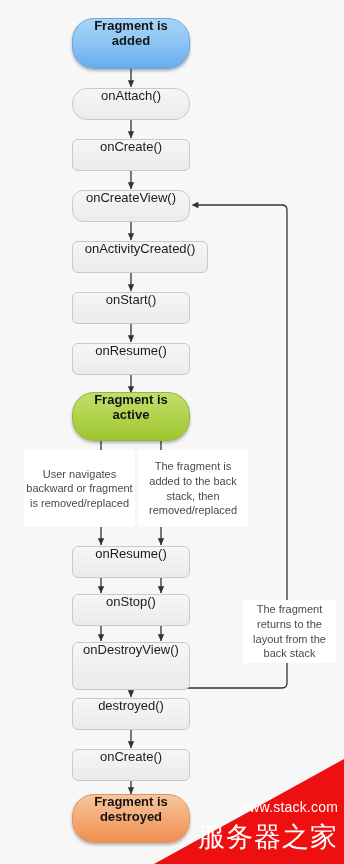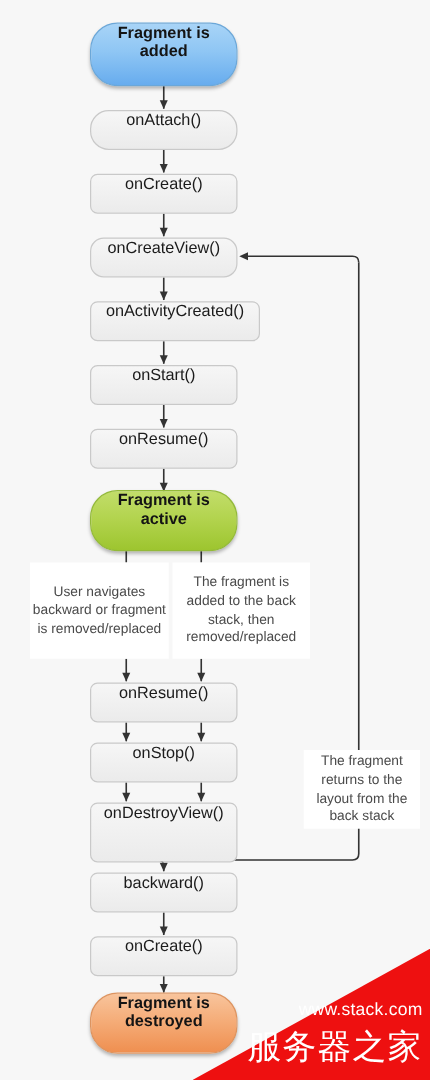--- a/index.html
+++ b/index.html
@@ -208,21 +208,21 @@
 
   <div class="node callback" style="left:72px; top:594px; width:118px; height:32px;">
     <span>onStop()</span>
   </div>
 
   <div class="node callback" style="left:72px; top:642px; width:118px; height:48px;">
     <span>onDestroyView()</span>
   </div>
 
   <div class="node callback" style="left:72px; top:698px; width:118px; height:32px;">
-    <span>backward()</span>
+    <span>destroyed()</span>
   </div>
 
   <div class="node callback" style="left:72px; top:749px; width:118px; height:32px;">
     <span>onCreate()</span>
   </div>
 
   <div class="annotation" style="left:24px; top:450px; width:111px; height:77px;">
     <span>User navigates backward or fragment is removed/replaced</span>
   </div>
 

